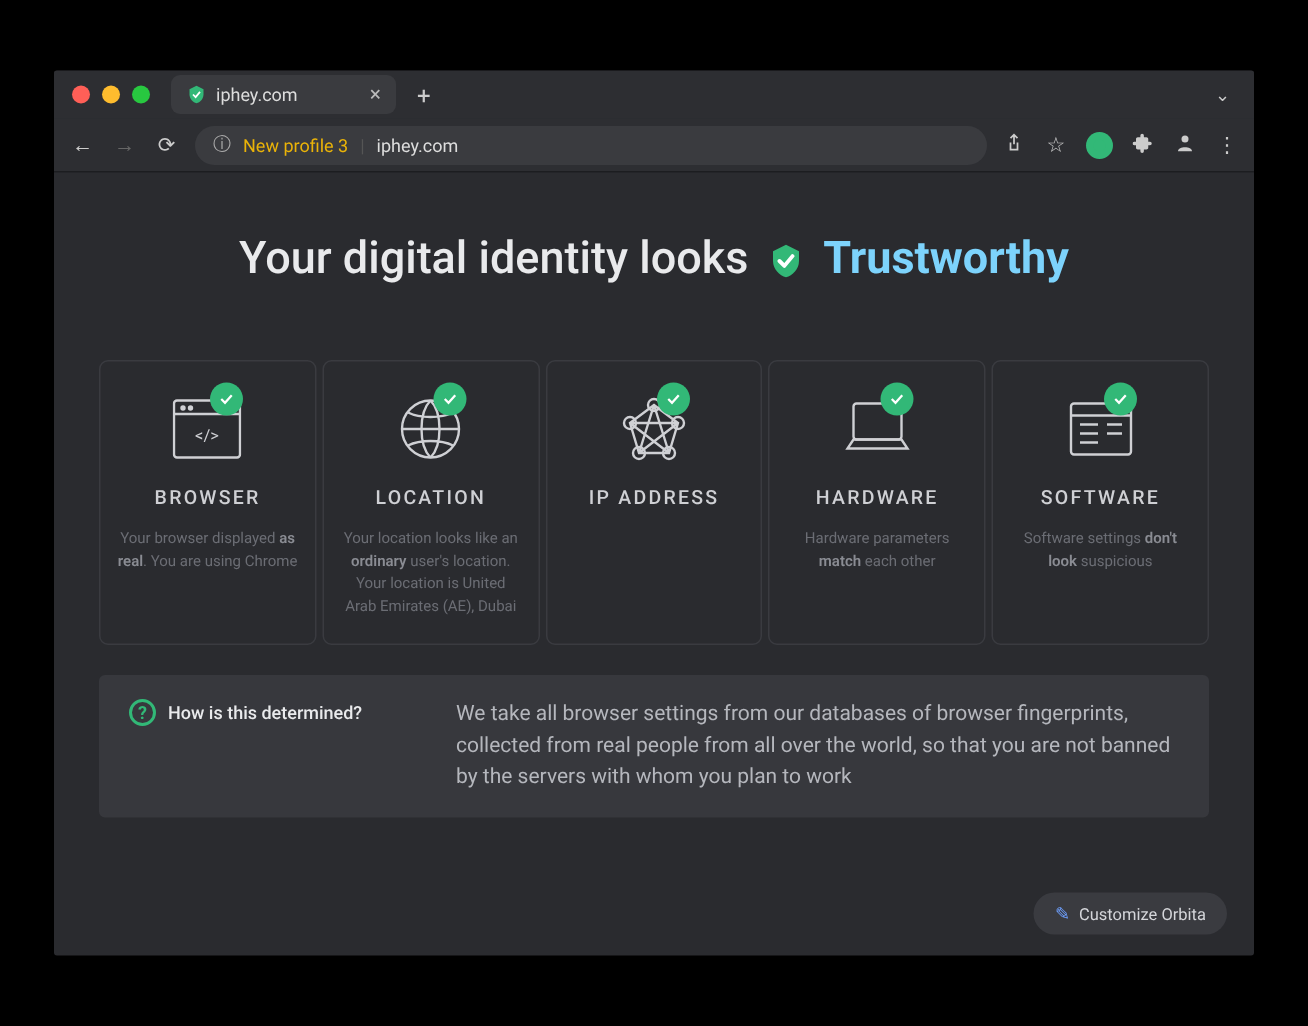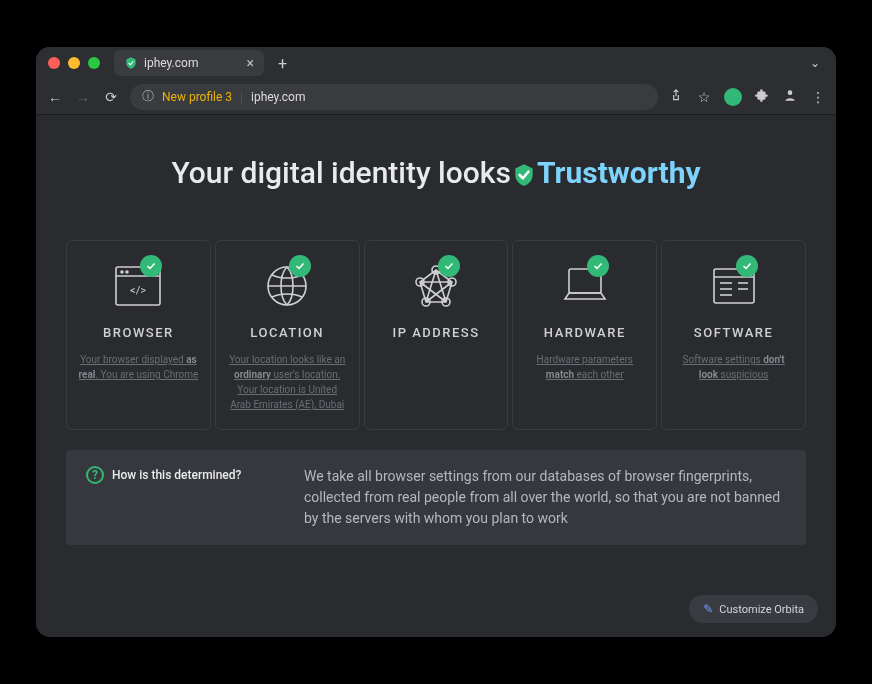--- a/index.html
+++ b/index.html
@@ -10,21 +10,21 @@
   height: 684px;
   overflow: hidden;
   display: flex;
   align-items: center;
   justify-content: center;
 }
 .window {
   width: 800px;
   height: 590px;
   background: #2a2b2f;
-  border-radius: 14px;
+  border-radius: 2px;
   overflow: hidden;
   box-shadow: 0 20px 60px rgba(0,0,0,0.6);
   position: relative;
 }
 .titlebar {
   height: 32px;
   background: #2d2e32;
   display: flex;
   align-items: center;
   padding: 0 12px;
@@ -96,20 +96,21 @@
 }
 .headline {
   text-align: center;
   font-size: 30px;
   font-weight: 500;
   color: #e9eaec;
   margin-bottom: 50px;
   display: flex;
   align-items: center;
   justify-content: center;
+  gap: 12px;
 }
 .headline .trust {
   color: #7dd3fc;
   font-weight: 700;
 }
 .shield-inline {
   width: 26px; height: 26px;
 }
 .cards {
   display: flex;
@@ -148,21 +149,20 @@
   font-size: 13px;
   letter-spacing: 1.5px;
   color: #cfd0d4;
   font-weight: 500;
   margin-bottom: 12px;
 }
 .card-desc {
   font-size: 10px;
   line-height: 1.5;
   color: #6b6d74;
-  text-decoration: underline;
 }
 .card-desc b { color: #8a8c93; font-weight: 600; }
 .info-bar {
   background: #37383d;
   border-radius: 4px;
   padding: 16px 20px;
   display: flex;
   gap: 18px;
   align-items: flex-start;
 }

